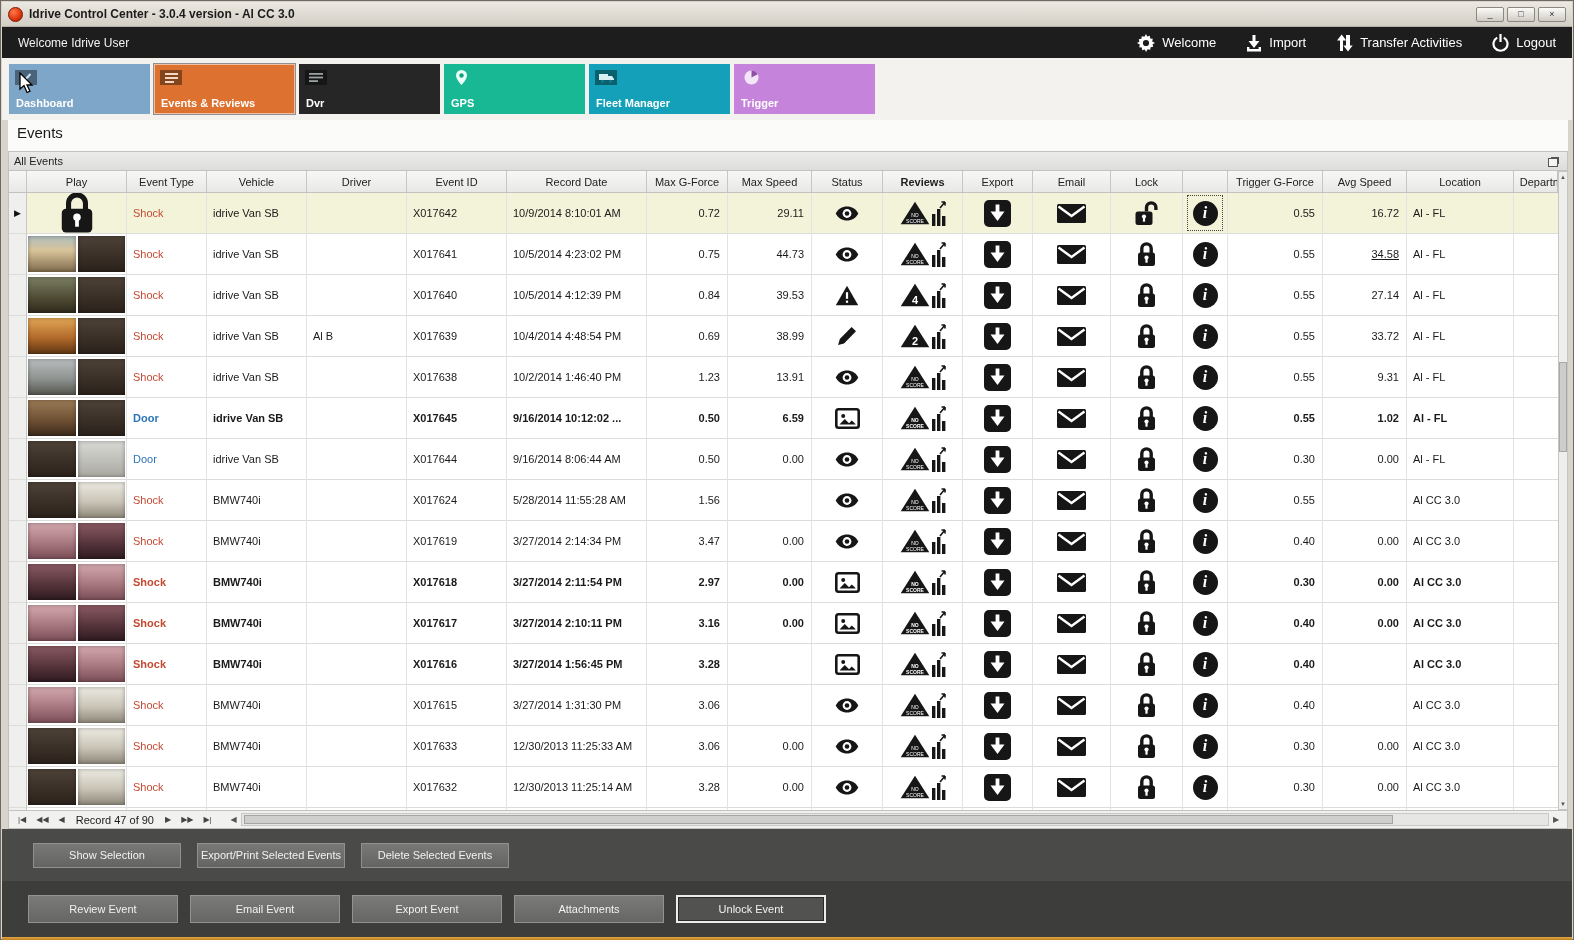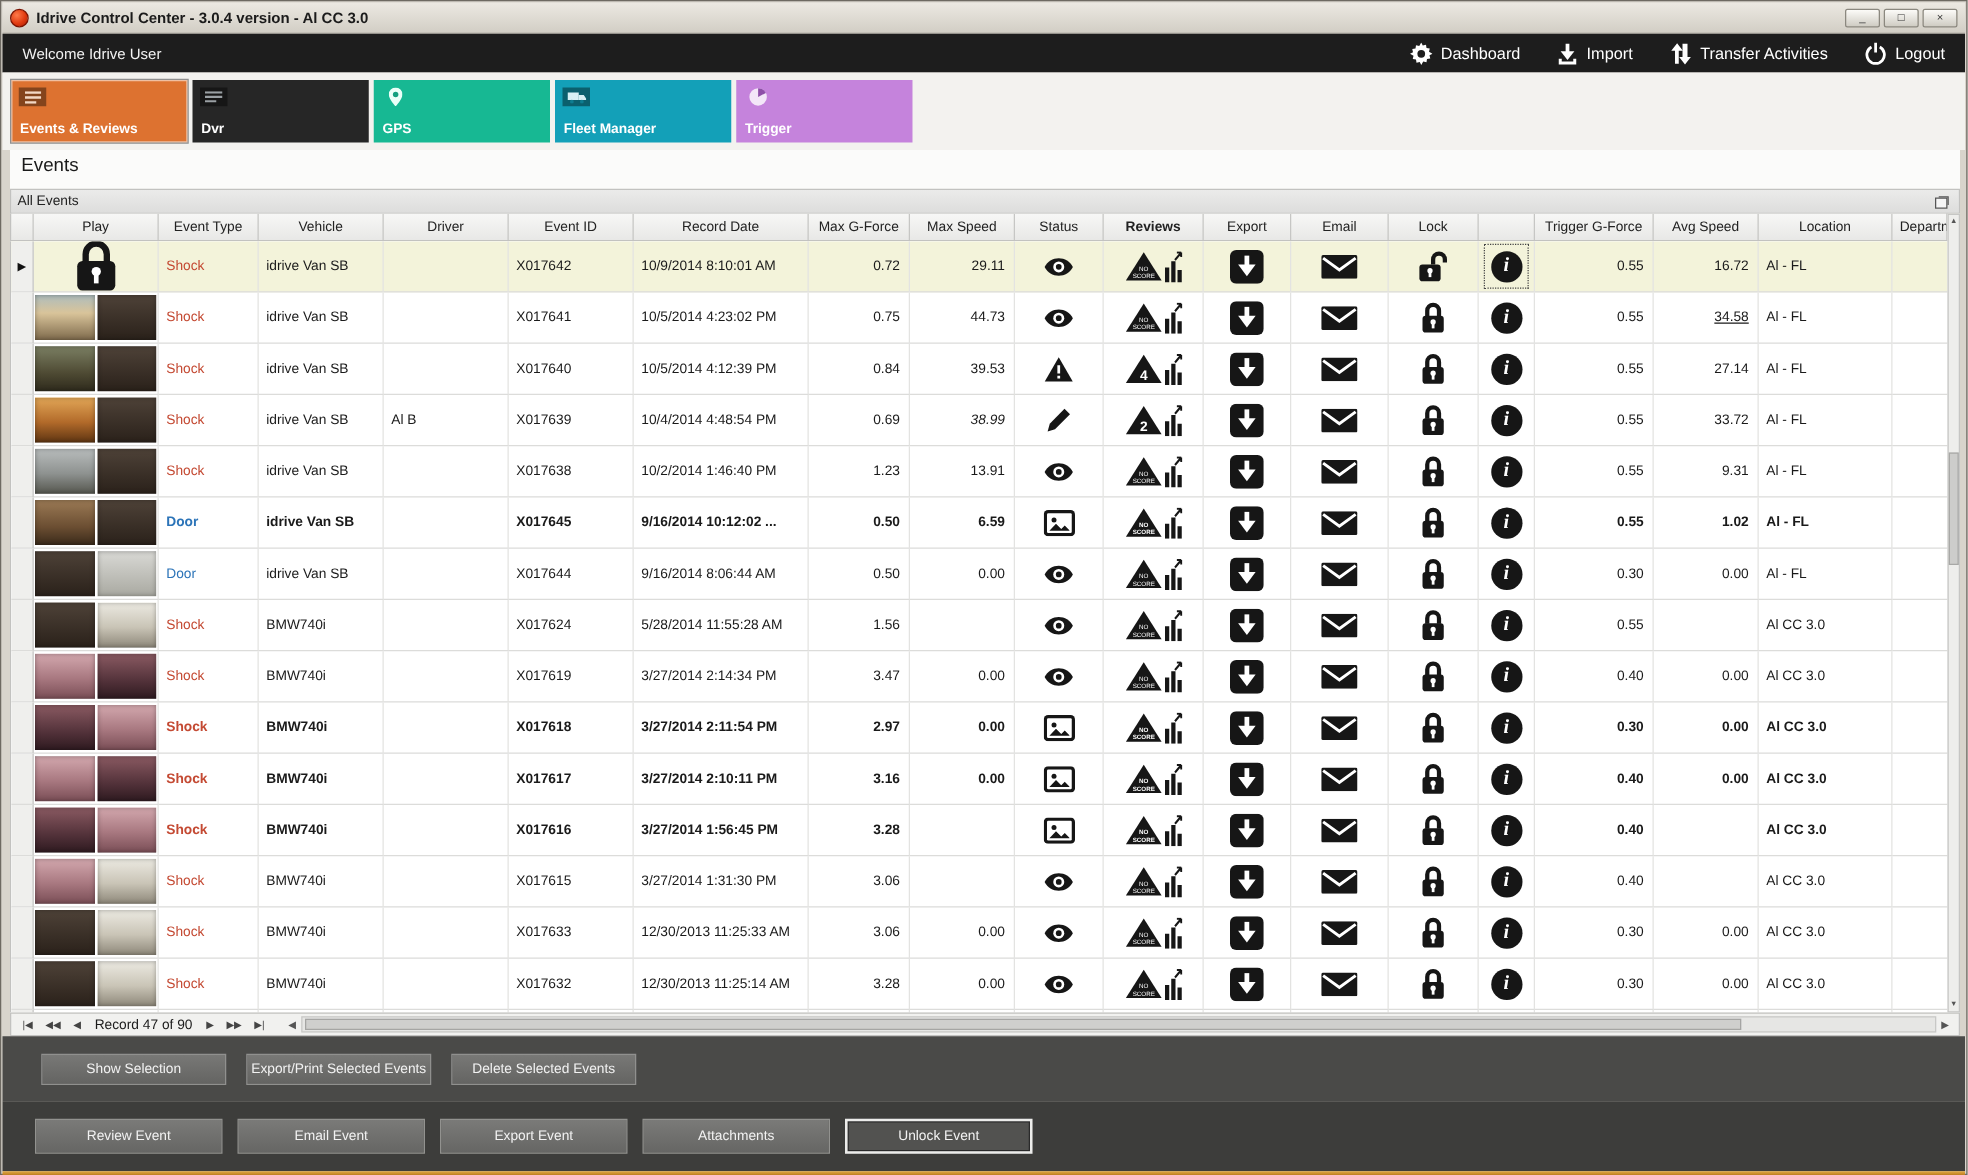--- a/index.html
+++ b/index.html
@@ -130,21 +130,21 @@
   </div>
 
   <div class="topbar">
     <span class="welcome">Welcome Idrive User</span>
     <div class="topbar-actions">
       <span class="tb-action">
         <svg width="18" height="18" viewBox="0 0 18 18">
             <path d="M9 0l1.2 2.4 2.6-.6.4 2.6 2.6.4-.6 2.6L18 9l-2.4 1.2.6 2.6-2.6.4-.4 2.6-2.6-.6L9 18l-1.2-2.4-2.6.6-.4-2.6-2.6-.4.6-2.6L0 9l2.4-1.2-.6-2.6 2.6-.4.4-2.6 2.6.6z" fill="#fff"></path>
             <circle cx="9" cy="9" r="3.1" fill="#1d1d1d"></circle>
           </svg>
-        <span>Dashboard</span>
+        <span>Welcome</span>
       </span>
       <span class="tb-action">
         <svg width="16" height="18" viewBox="0 0 16 18">
             <rect x="6.5" y="1" width="3" height="7" fill="#fff"></rect>
             <path d="M2.5 7h11L8 14z" fill="#fff"></path>
             <path d="M1 13v4.5h14V13h-2.4v2.1H3.4V13z" fill="#fff"></path>
           </svg>
         <span>Import</span>
       </span>
       <span class="tb-action">
@@ -158,20 +158,31 @@
         <svg width="17" height="18" viewBox="0 0 17 18">
             <path d="M5.2 3.6a7 7 0 1 0 6.6 0" fill="none" stroke="#fff" stroke-width="2.2"></path>
             <rect x="7.4" y="0" width="2.2" height="8" fill="#fff"></rect>
           </svg>
         <span>Logout</span>
       </span>
     </div>
   </div>
 
   <div class="tabstrip">
+    <div class="tab-tile" style="background: rgb(126, 166, 200);">
+      <span class="tab-ico">
+          <svg width="12" height="10" viewBox="0 0 12 10">
+            <path d="M1 5l3 3 6.5-7" stroke="#cfe2f3" stroke-width="2" fill="none"></path>
+          </svg>
+        </span>
+      <span class="tab-label">Dashboard</span>
+      <svg class="cursor" width="15" height="22" viewBox="0 0 15 22">
+          <path d="M1 1v16l4-3.5L8 20.5l3-1.3-3-6.2h5z" fill="#fff" stroke="#000" stroke-width="1.3"></path>
+        </svg>
+    </div>
     <div class="tab-tile active" style="background: rgb(221, 114, 48);">
       <span class="tab-ico">
           <svg width="13" height="10" viewBox="0 0 13 10">
             <rect y="0" width="13" height="2" fill="#f2d8c4"></rect>
             <rect y="4" width="13" height="2" fill="#f2d8c4"></rect>
             <rect y="8" width="9" height="2" fill="#f2d8c4"></rect>
           </svg>
         </span>
       <span class="tab-label">Events &amp; Reviews</span>
     </div>
@@ -446,21 +457,21 @@
           <div class="gcell ctr" style="width: 100px;">
             <span class="thumb th-sunset"></span>
             <span class="thumb th-dark"></span>
           </div>
           <div class="gcell txt" style="width: 80px; color: rgb(196, 74, 51);">Shock</div>
           <div class="gcell txt" style="width: 100px;">idrive Van SB</div>
           <div class="gcell txt" style="width: 100px;">Al B</div>
           <div class="gcell txt" style="width: 100px;">X017639</div>
           <div class="gcell txt" style="width: 140px;">10/4/2014 4:48:54 PM</div>
           <div class="gcell num" style="width: 81px;">0.69</div>
-          <div class="gcell num" style="width: 84px; font-style: italic;">38.99</div>
+          <div class="gcell num" style="width: 84px;">38.99</div>
           <div class="gcell ctr" style="width: 71px;">
             <svg width="20" height="20" viewBox="0 0 20 20">
               <path d="M14.6.9 19 5.3 7 17.4l-5.9 1.7L2.8 13z" fill="#161616"></path>
             </svg>
           </div>
           <div class="gcell ctr" style="width: 80px;">
             <span class="revwrap">
               <svg width="30" height="24" viewBox="0 0 30 24">
                 <path d="M15 .8 29.3 23.3H.7z" fill="#161616"></path>
                 <text x="15" y="21" font-size="11" font-weight="bold" fill="#fff" text-anchor="middle" font-family="Liberation Sans, sans-serif">2</text>

